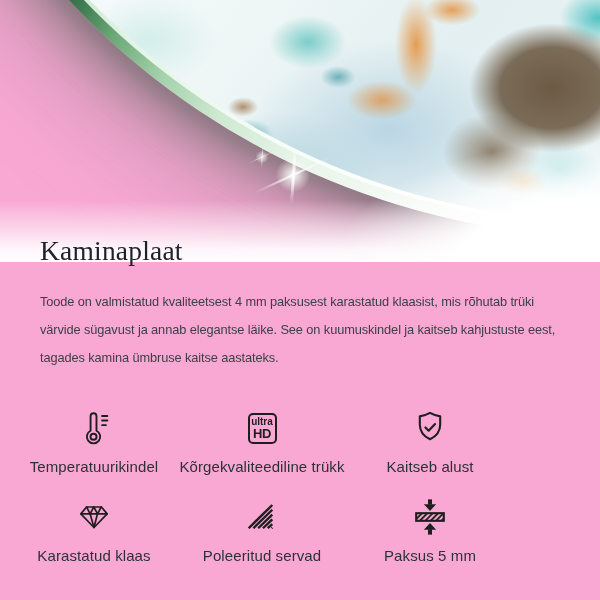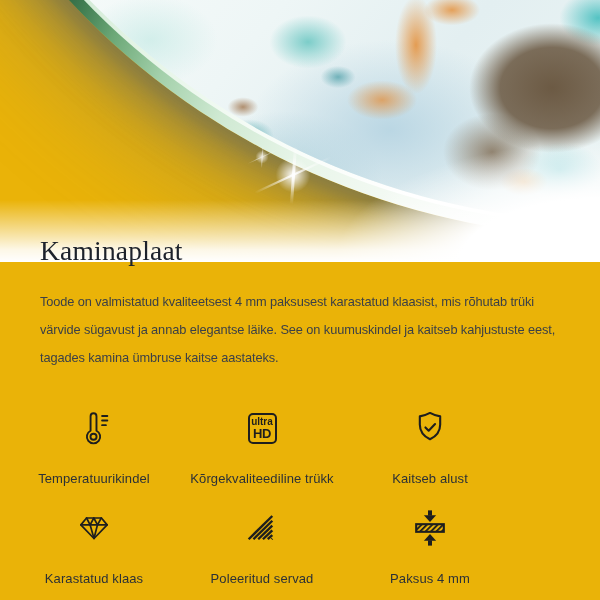--- a/index.html
+++ b/index.html
@@ -1,18 +1,18 @@
 <!DOCTYPE html>
 <html><head>
 <meta charset="utf-8">
 <style>
   * { margin:0; padding:0; box-sizing:border-box; }
   html,body { width:600px; height:600px; background:#ffffff; overflow:hidden;
               font-family:"Liberation Sans", sans-serif; }
-  .page { position:relative; width:600px; height:600px; background:#eab308; }
+  .page { position:relative; width:600px; height:600px; background:#f9a8d4; }
 
   
   .hero { position:absolute; left:0; top:0; width:600px; height:262px; overflow:hidden; }
 
   .plate-shadow { position:absolute; left:-133px; top:-1259px; width:1496px; height:1496px;
     border-radius:50%;
     box-shadow:-18px 20px 38px rgba(90,98,92,.42),
                -40px 48px 95px rgba(105,112,106,.30),
                -6px 8px 14px rgba(80,88,82,.25); }
 
@@ -63,21 +63,21 @@
   h1 { font-family:"Liberation Serif", serif; font-weight:400; font-size:27.5px;
        line-height:34px; color:#1d222b; letter-spacing:.2px; }
   .desc { margin-top:20px; width:532px; font-size:12.8px; line-height:28px;
           letter-spacing:-.1px; color:#3c4046; }
 
   
   .features { position:absolute; left:10px; top:407px; width:504px;
     display:grid; grid-template-columns:repeat(3,168px); row-gap:21px; }
   .feature { display:flex; flex-direction:column; align-items:center; }
   .icon-wrap { height:42px; display:flex; align-items:center; justify-content:center; }
-  .feature .label { margin-top:22px; font-size:13px; color:#2c3136; letter-spacing:.1px; }
+  .feature .label { margin-top:9px; font-size:15px; color:#2c3136; letter-spacing:.1px; }
   .feature svg { display:block; }
 
   .uhd-box { width:29px; height:31px; border:2.3px solid #1e1e1e; border-radius:5px;
     display:flex; flex-direction:column; align-items:center; justify-content:center;
     color:#1e1e1e; line-height:1; }
   .uhd-top { font-size:10px; font-weight:600; margin-top:1px; }
   .uhd-bottom { font-size:13px; font-weight:700; letter-spacing:-.3px; }
 </style>
 </head>
 <body>
@@ -176,17 +176,17 @@
               <rect x="0" y="0" width="1.9" height="4" fill="#1e1e1e"></rect>
             </pattern>
           </defs>
           <rect x="18.9" y="2.5" width="4.2" height="5.5" fill="#1e1e1e"></rect>
           <polygon points="14.6,7.6 27.4,7.6 21,14.6" fill="#1e1e1e"></polygon>
           <rect x="6.5" y="17" width="29" height="8" fill="url(#hp)" stroke="#1e1e1e" stroke-width="2.2"></rect>
           <polygon points="14.6,34.4 27.4,34.4 21,27.4" fill="#1e1e1e"></polygon>
           <rect x="18.9" y="34" width="4.2" height="5.5" fill="#1e1e1e"></rect>
         </svg>
       </div>
-      <div class="label">Paksus 4 mm</div>
+      <div class="label">Paksus 5 mm</div>
     </div>
 
   </div>
 </div>
 
 </body></html>

